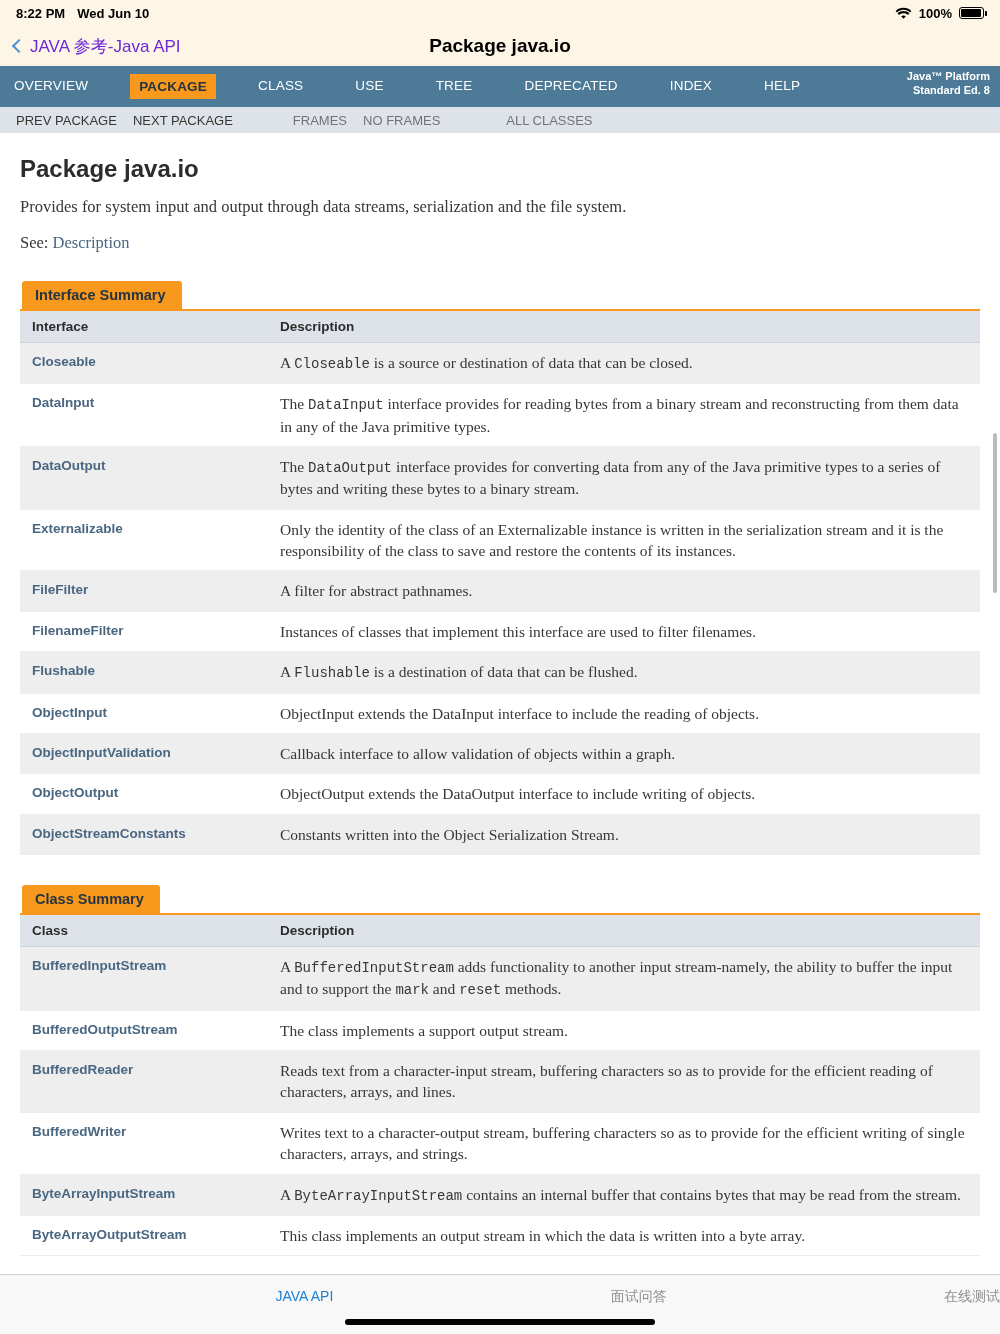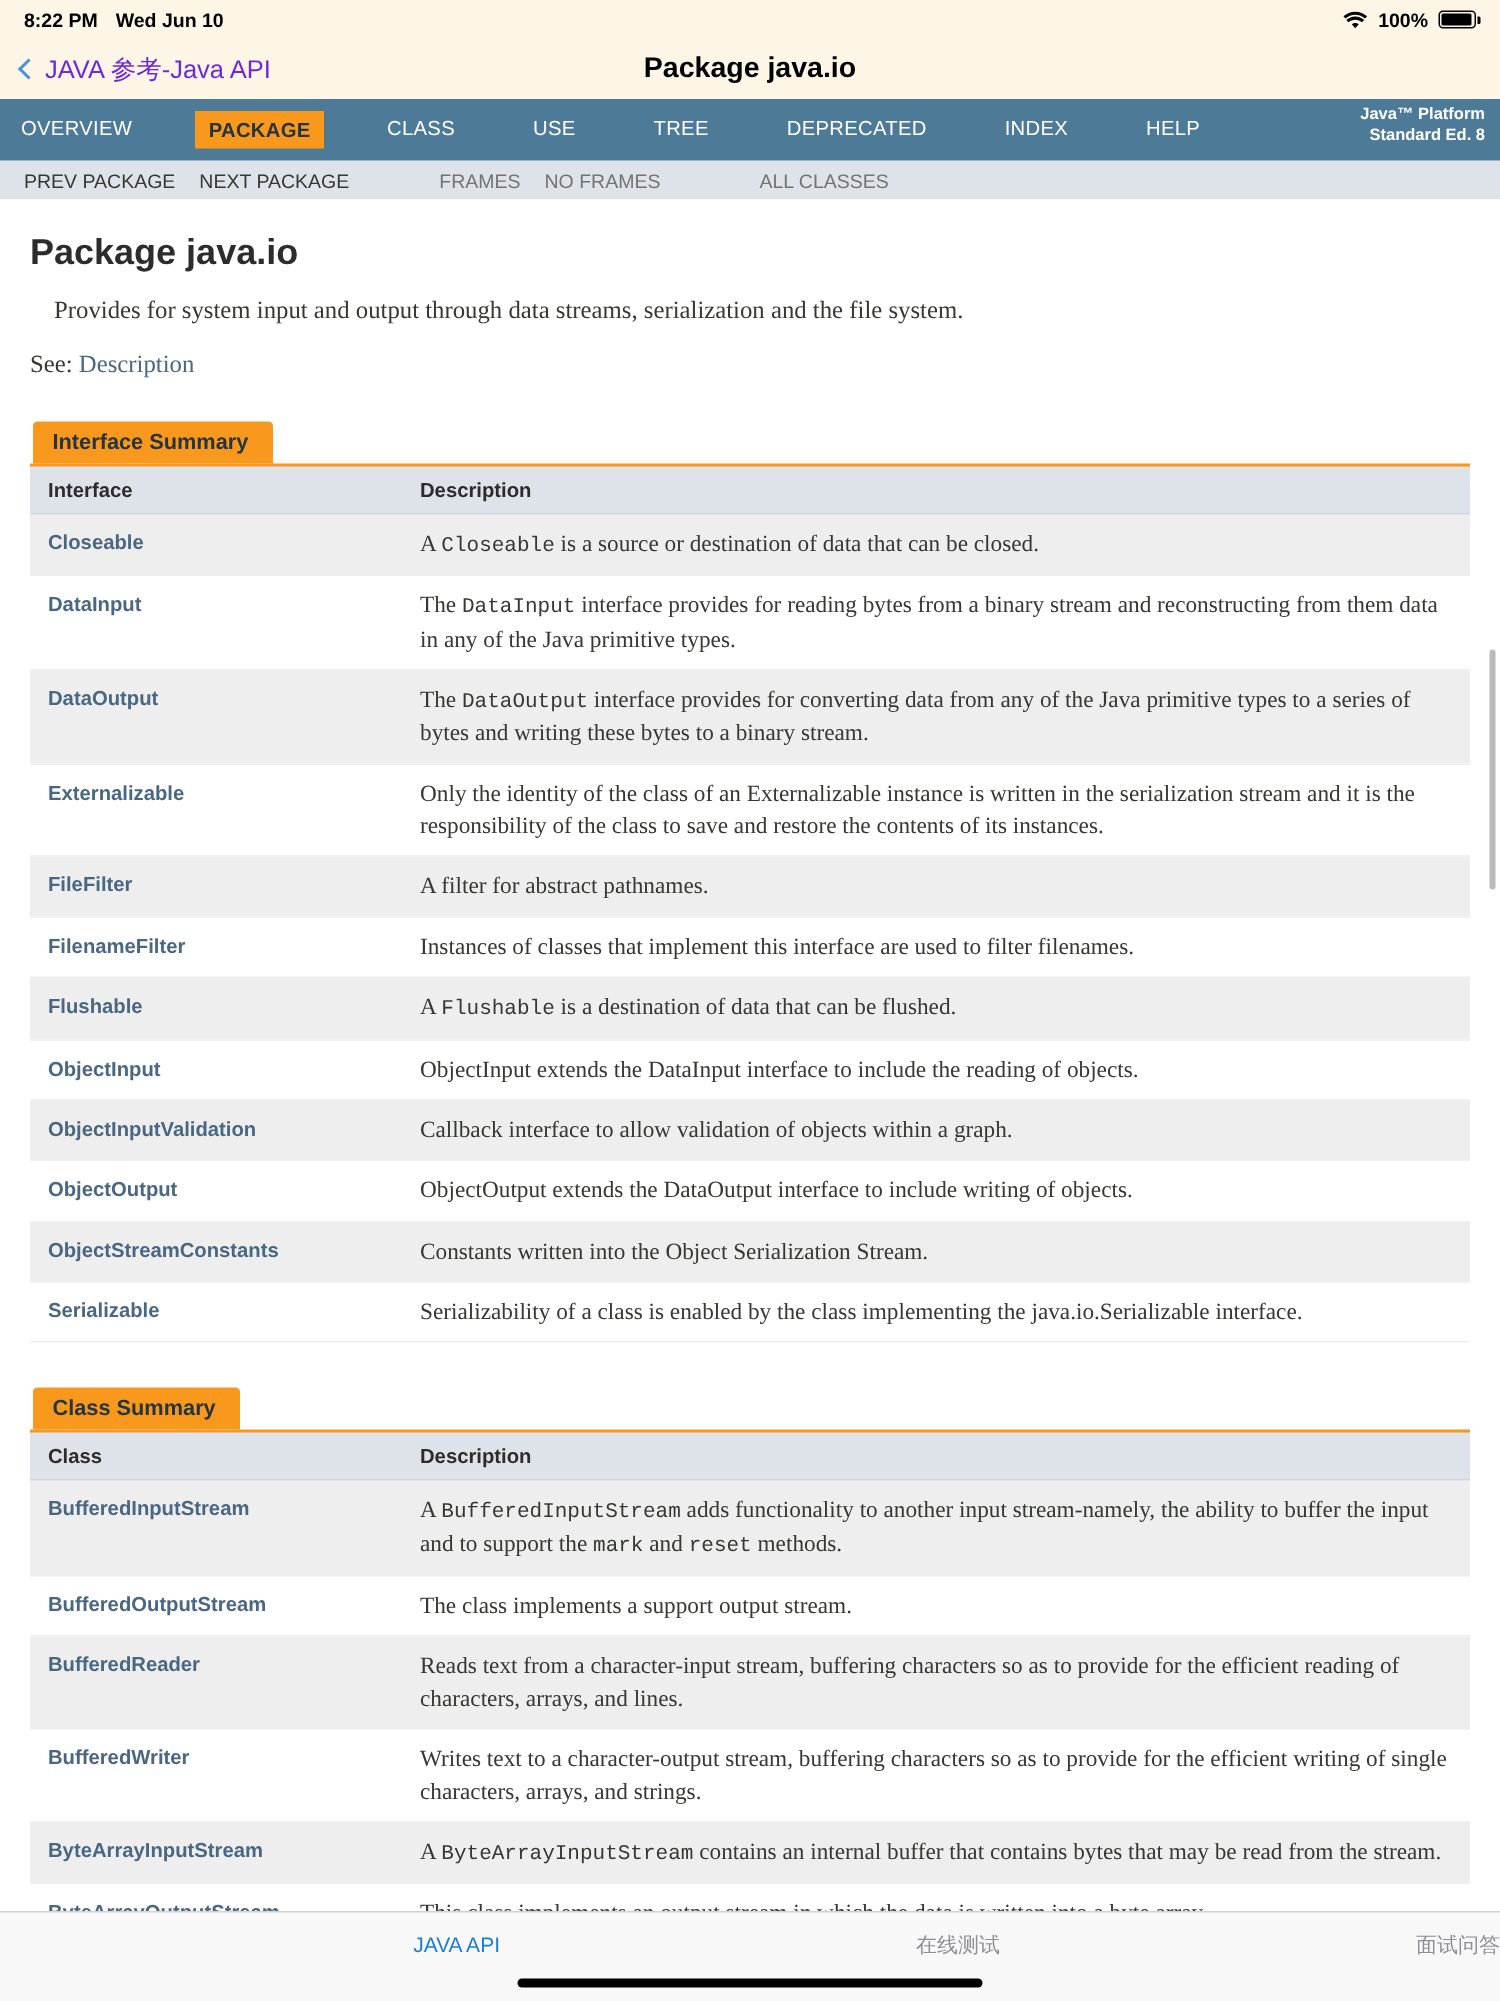--- a/index.html
+++ b/index.html
@@ -164,21 +164,21 @@
   h1.pkg-title {
     font-size: 24px;
     color: #2c2c2c;
     margin: 22px 0 14px 0;
     font-weight: bold;
   }
   .pkg-desc {
     font-family: "Liberation Serif", serif;
     font-size: 16.5px;
     color: #353833;
-    margin: 0 0 16px 16px;
+    margin: 0 0 16px 0;
   }
   .see-line {
     font-family: "Liberation Serif", serif;
     font-size: 16.5px;
     color: #353833;
     margin: 0 0 28px 0;
   }
   .see-line a { color: #4a6782; text-decoration: none; cursor: pointer; }
 
   .summary-caption {
@@ -392,24 +392,20 @@
             <td><span>Callback interface to allow validation of objects within a graph.</span></td>
           </tr>
           <tr class="row">
             <td class="name">ObjectOutput</td>
             <td><span>ObjectOutput extends the DataOutput interface to include writing of objects.</span></td>
           </tr>
           <tr class="alt">
             <td class="name">ObjectStreamConstants</td>
             <td><span>Constants written into the Object Serialization Stream.</span></td>
           </tr>
-          <tr class="row">
-            <td class="name">Serializable</td>
-            <td><span>Serializability of a class is enabled by the class implementing the java.io.Serializable interface.</span></td>
-          </tr>
         </tbody>
       </table>
 
       
       <div class="summary-caption">Class Summary</div>
       <table class="summary">
         <thead>
           <tr>
             <th class="col1">Class</th>
             <th>Description</th>
@@ -443,18 +439,18 @@
 
         </tbody>
       </table>
 
     </div>
     <div class="scrollbar"></div>
   </div>
 
   <div class="tabbar">
     <div class="tab active">JAVA API</div>
+    <div class="tab">面试问答</div>
     <div class="tab">在线测试</div>
-    <div class="tab">面试问答</div>
     <div class="home-indicator"></div>
   </div>
 
 </div>
 
 </body></html>

